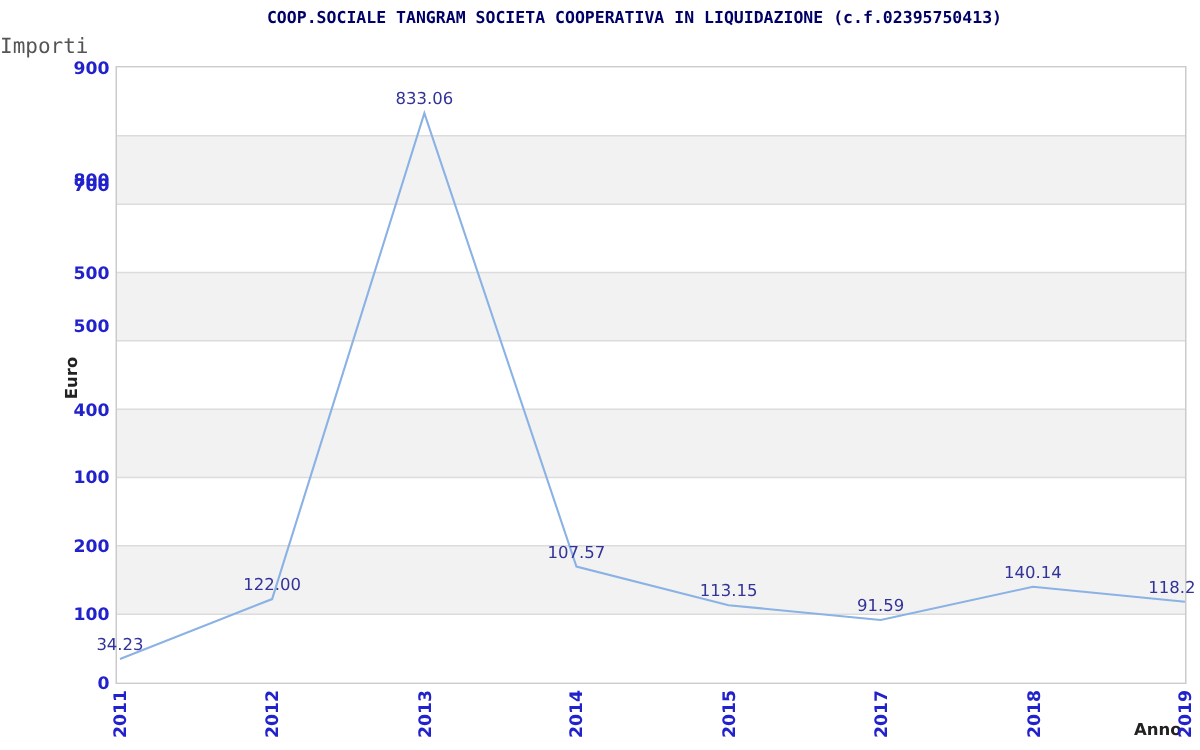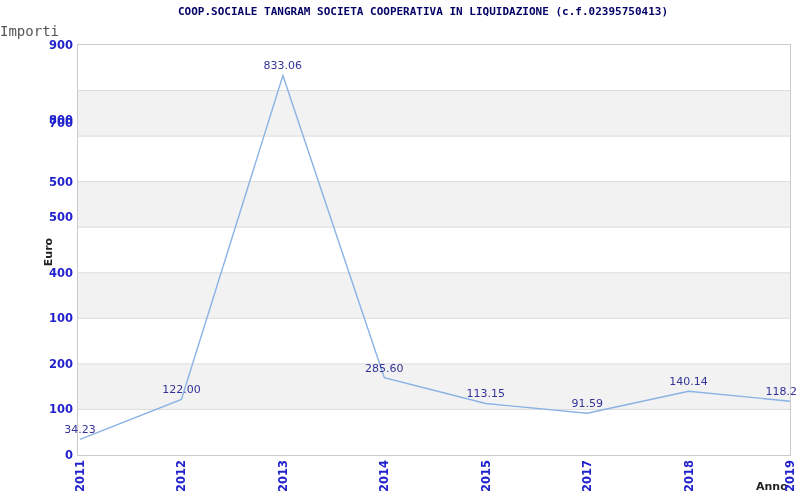--- a/index.html
+++ b/index.html
@@ -126,19 +126,19 @@
       <span class="xtick" style="left: 384.286px; top: 476px;">2014</span>
       <span class="xtick" style="left: 485.714px; top: 476px;">2015</span>
       <span class="xtick" style="left: 587.143px; top: 476px;">2017</span>
       <span class="xtick" style="left: 688.571px; top: 476px;">2018</span>
       <span class="xtick" style="left: 790px; top: 476px;">2019</span>
     </div>
   <div id="plabels">
       <span class="plabel" style="left: 80px; top: 423.406px;">34.23</span>
       <span class="plabel" style="left: 181.429px; top: 383.422px;">122.00</span>
       <span class="plabel" style="left: 282.857px; top: 59.4949px;">833.06</span>
-      <span class="plabel" style="left: 384.286px; top: 361.706px;">285.60</span>
+      <span class="plabel" style="left: 384.286px; top: 361.706px;">107.57</span>
       <span class="plabel" style="left: 485.714px; top: 387.454px;">113.15</span>
       <span class="plabel" style="left: 587.143px; top: 397.276px;">91.59</span>
       <span class="plabel" style="left: 688.571px; top: 375.158px;">140.14</span>
       <span class="plabel" style="left: 765.5px; top: 385.153px; transform: none;">118.2</span>
     </div>
 </div>
 
 </body></html>

